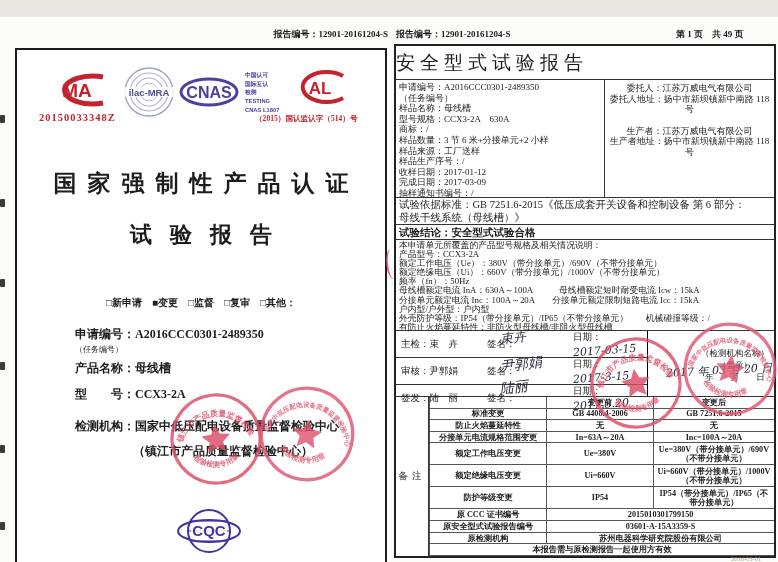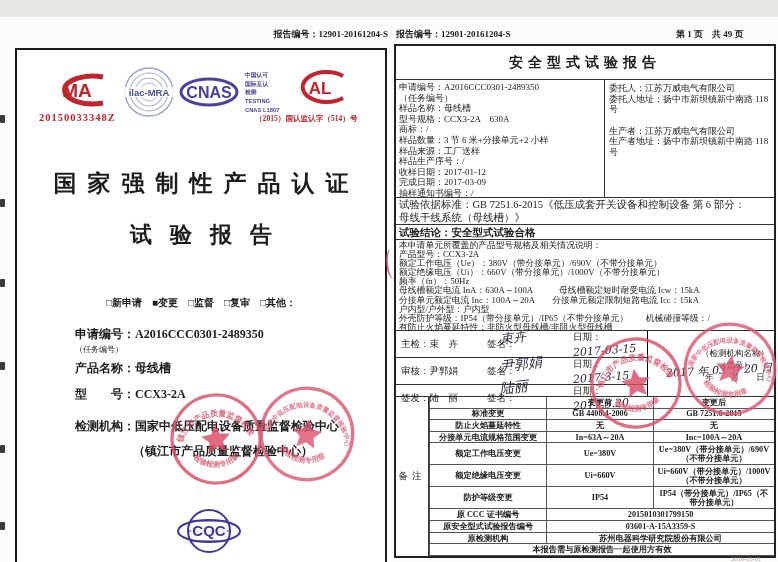--- a/index.html
+++ b/index.html
@@ -24,25 +24,25 @@
   .lf-sub{font-size:8px;font-weight:normal;}
   .stamp{position:absolute;opacity:.82;}
   .cqc-svg{position:absolute;}
   
   .rp-repno{position:absolute;left:396px;top:11px;font-size:9px;font-weight:bold;}
   .rp-pageno{position:absolute;left:676px;top:11px;font-size:9px;font-weight:bold;}
   .rtable{position:absolute;left:394px;top:27px;width:382px;height:514px;border:2px solid #222;background:#fff;
           box-sizing:border-box;display:flex;flex-direction:column;overflow:hidden;}
   .sec{border-top:1px solid #333;box-sizing:border-box;}
   .sec:first-child{border-top:none;}
-  .r-title{height:33px;line-height:33px;text-align:center;font-size:14px;font-weight:bold;letter-spacing:5px;}
+  .r-title{height:33px;line-height:33px;text-align:left;font-size:19px;font-weight:normal;letter-spacing:5px;}
   .r-info{height:118px;display:flex;font-size:9px;line-height:10.6px;}
   .r-info-l{width:55%;padding:2px 3px;box-sizing:border-box;}
   .r-info-r{width:45%;border-left:1px solid #333;padding:3px 4px;box-sizing:border-box;}
-  .r-info-r .grp{margin-bottom:11px;}
+  .r-info-r .grp{margin-bottom:11px;text-align:center;}
   .r-std{height:27px;font-size:10.5px;line-height:13px;padding:0 3px;}
   .r-con{height:15px;font-size:10.5px;line-height:15px;padding:0 3px;font-weight:600;}
   .r-cov{height:91px;font-size:8.8px;line-height:9.1px;padding:1px 3px;}
   .r-sign{height:66px;display:flex;}
   .sign-l{width:251px;display:flex;flex-direction:column;}
   .sign-row{flex:1;display:flex;align-items:center;font-size:9.5px;border-bottom:1px solid #333;position:relative;}
   .sign-row:last-child{border-bottom:none;}
   .sr-role{width:86px;padding-left:5px;}
   .sr-sig{width:86px;}
   .sr-date{flex:1;}

